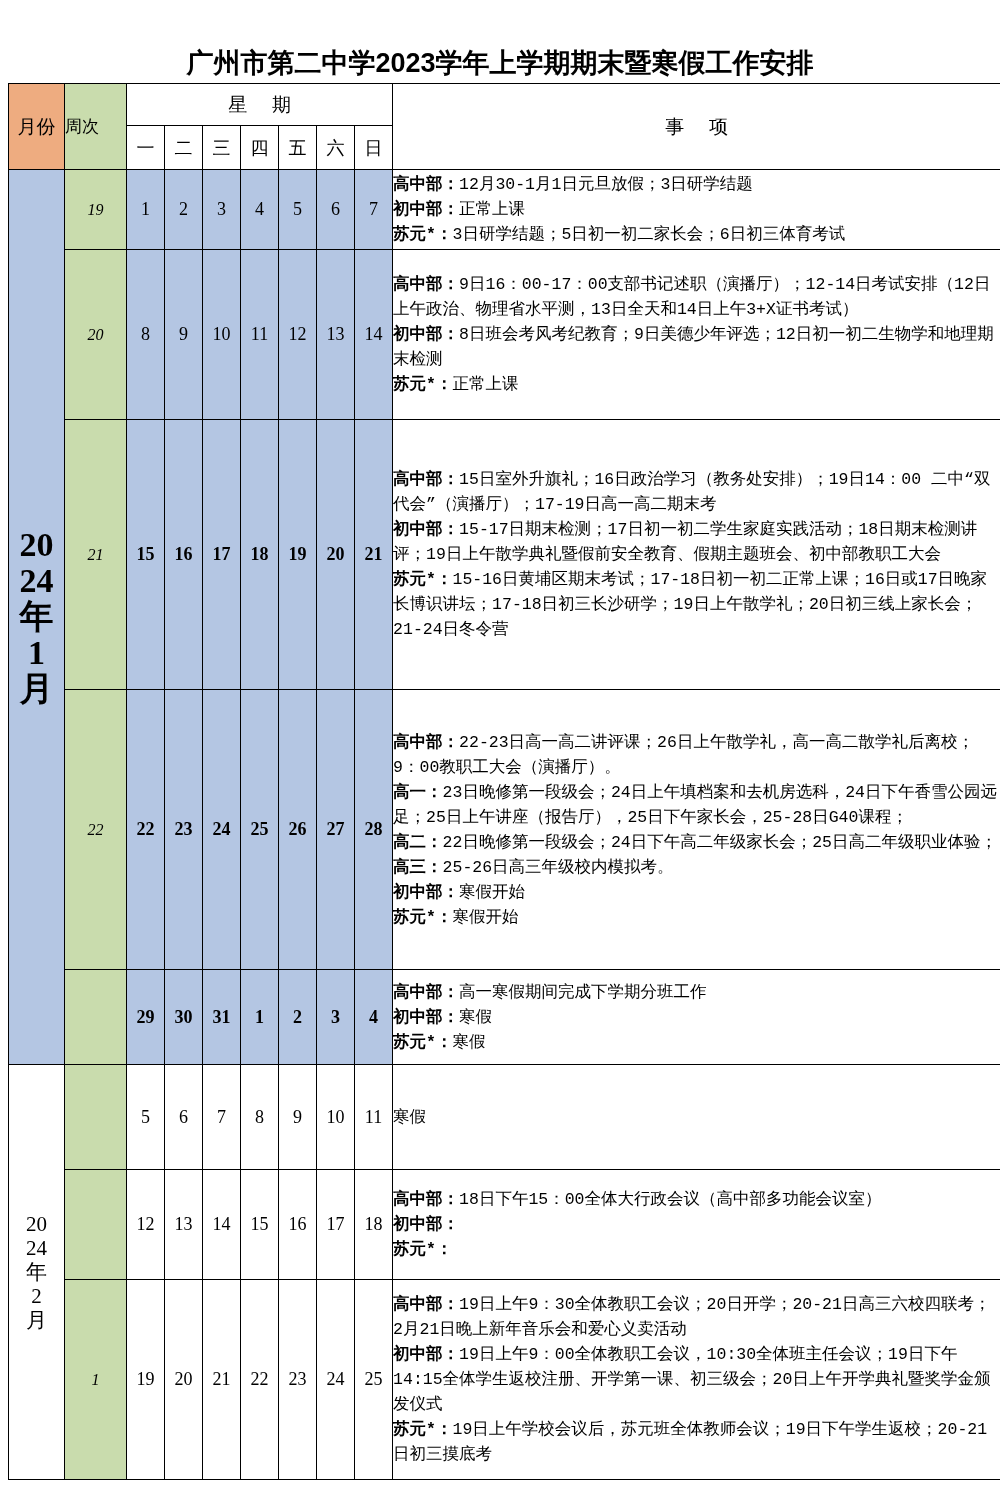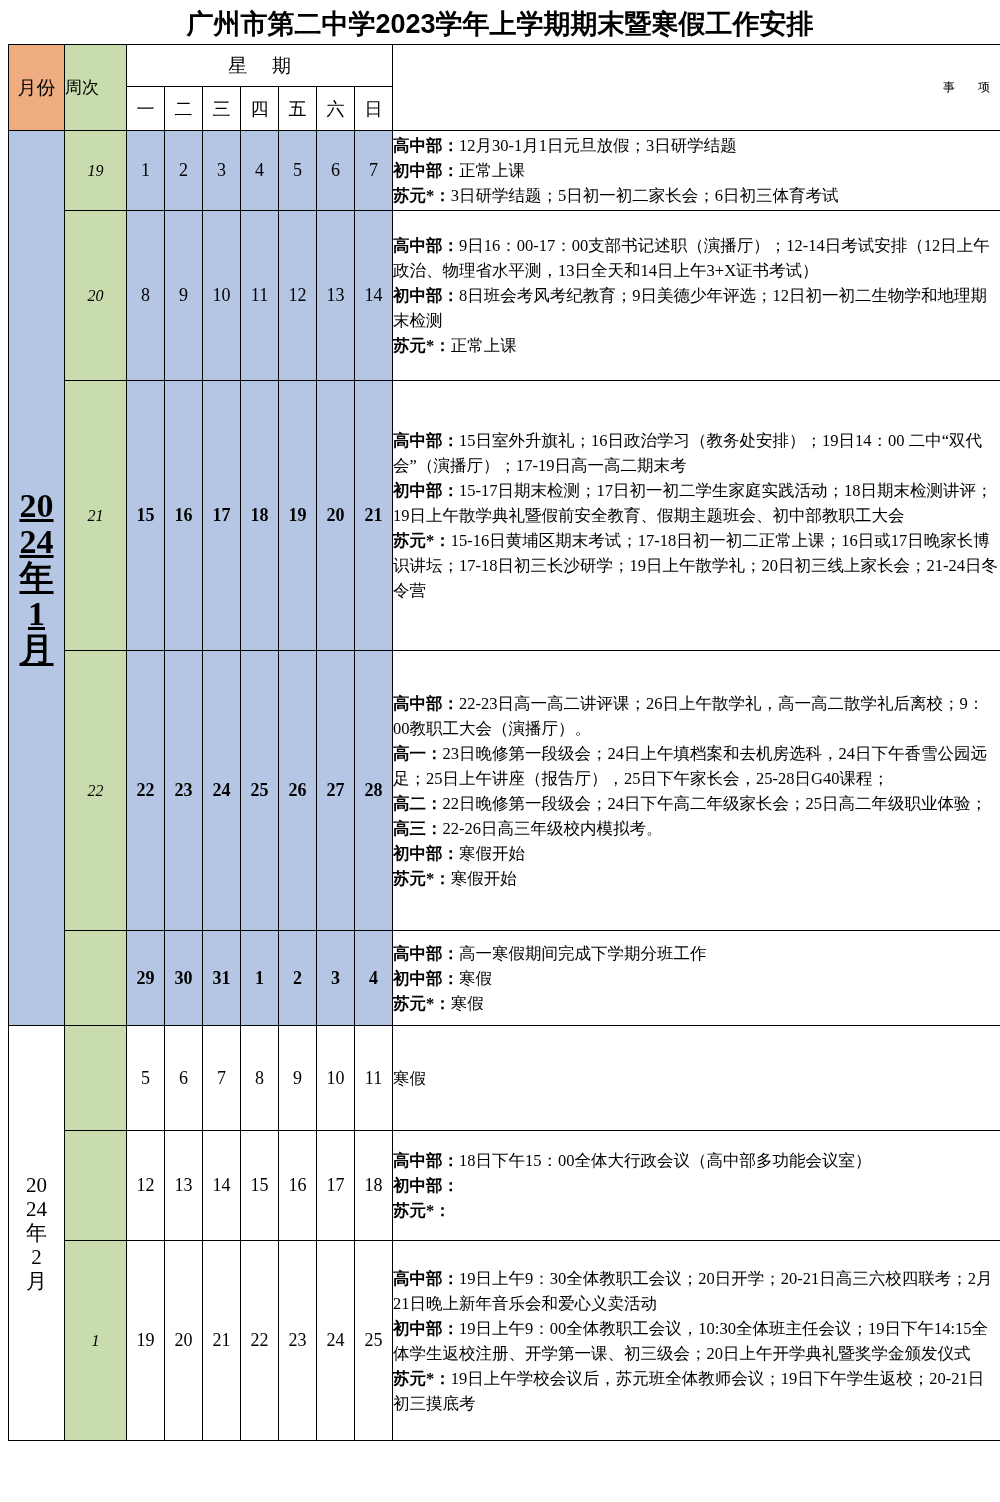--- a/index.html
+++ b/index.html
@@ -20,20 +20,21 @@
     text-align: center;
     font-family: "Liberation Sans", "DejaVu Sans", sans-serif;
     font-weight: bold;
     font-size: 27px;
     letter-spacing: 0px;
     padding-top: 8px;
     padding-bottom: 6px;
     height: 44px;
     line-height: 33px;
     white-space: nowrap;
+    margin-top: 39px;
   }
   table.cal {
     border-collapse: collapse;
     table-layout: fixed;
     width: 984px;
     margin: 0 8px;
     border: 1px solid #000;
   }
   table.cal td, table.cal th {
     border: 1px solid #000;
@@ -70,39 +71,38 @@
     background: #ffffff;
     margin-top: 35px;
   }
   .hdr-dayname {
     text-align: center;
     font-size: 18px;
     height: 44px;
     background: #ffffff;
   }
   .hdr-event {
-    text-align: right;
-    font-size: 12px;
+    text-align: center;
+    font-size: 19px;
     letter-spacing: 10px;
     text-indent: 10px;
     background: #ffffff;
   }
   .month-cell {
     text-align: center;
     vertical-align: middle;
   }
   .month-cell.jan {
     background: #B4C6E3;
     font-size: 34px;
     line-height: 36px;
     font-weight: bold;
     font-family: "Liberation Serif", serif;
     padding: 0 4px;
     word-break: break-all;
-    text-decoration: underline;
   }
   .month-cell.feb {
     background: #ffffff;
     font-size: 21px;
     line-height: 24px;
     padding: 0 15px;
     word-break: break-all;
   }
   .week-cell {
     background: #C9DCAD;
@@ -119,21 +119,21 @@
   .day-cell.white { background: #ffffff; }
   .day-cell.bold { font-weight: bold; }
   .event-cell {
     background: #ffffff;
     font-size: 16.5px;
     line-height: 25px;
     padding: 5px 4px 5px 7px;
     text-align: left;
     vertical-align: middle;
   }
-  .event-cell .ln { display: block; white-space: normal; }
+  .event-cell .ln { display: block; white-space: normal; font-family: Liberation Mono, monospace; }
   .event-cell b { font-weight: bold; }
   .footnote {
     text-align: center;
     font-size: 20px;
     padding-top: 9px;
     letter-spacing: 1px;
   }
 </style>
 </head>
 <body>
@@ -225,21 +225,21 @@
           <td class="day-cell blue bold">23</td>
           <td class="day-cell blue bold">24</td>
           <td class="day-cell blue bold">25</td>
           <td class="day-cell blue bold">26</td>
           <td class="day-cell blue bold">27</td>
           <td class="day-cell blue bold">28</td>
           <td class="event-cell">
             <span class="ln"><b>高中部：</b><span>22-23日高一高二讲评课；26日上午散学礼，高一高二散学礼后离校；9：00教职工大会（演播厅）。</span></span>
             <span class="ln"><b>高一：</b><span>23日晚修第一段级会；24日上午填档案和去机房选科，24日下午香雪公园远足；25日上午讲座（报告厅），25日下午家长会，25-28日G40课程；</span></span>
             <span class="ln"><b>高二：</b><span>22日晚修第一段级会；24日下午高二年级家长会；25日高二年级职业体验；</span></span>
-            <span class="ln"><b>高三：</b><span>22-26日高三年级校内模拟考。</span></span>
+            <span class="ln"><b>高三：</b><span>25-26日高三年级校内模拟考。</span></span>
             <span class="ln"><b>初中部：</b><span>寒假开始</span></span>
             <span class="ln"><b>苏元*：</b><span>寒假开始</span></span>
           </td>
         </tr>
         <tr style="height: 95px;">
           <td class="week-cell"></td>
           <td class="day-cell blue bold">29</td>
           <td class="day-cell blue bold">30</td>
           <td class="day-cell blue bold">31</td>
           <td class="day-cell blue bold">1</td>

